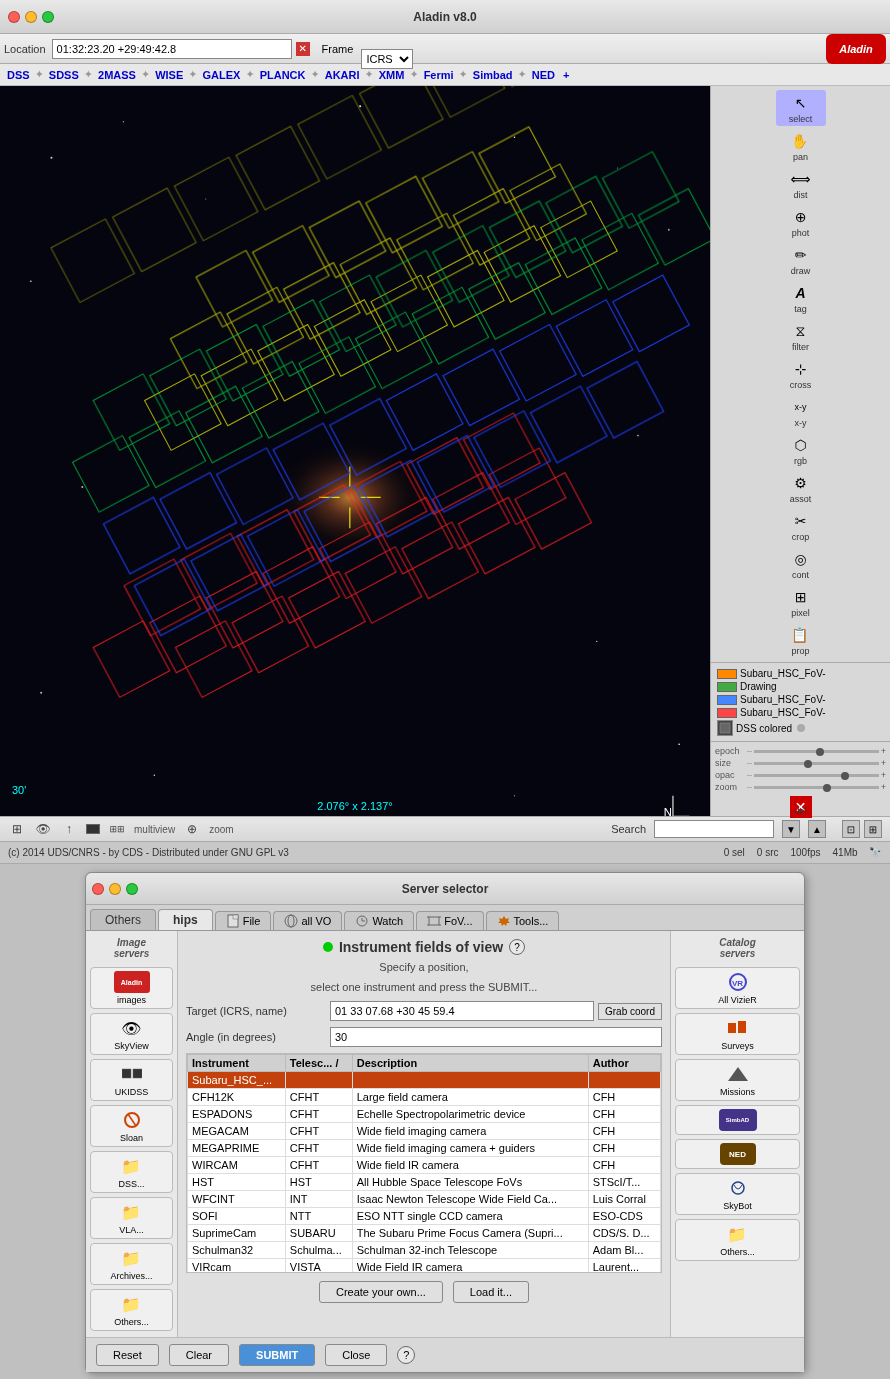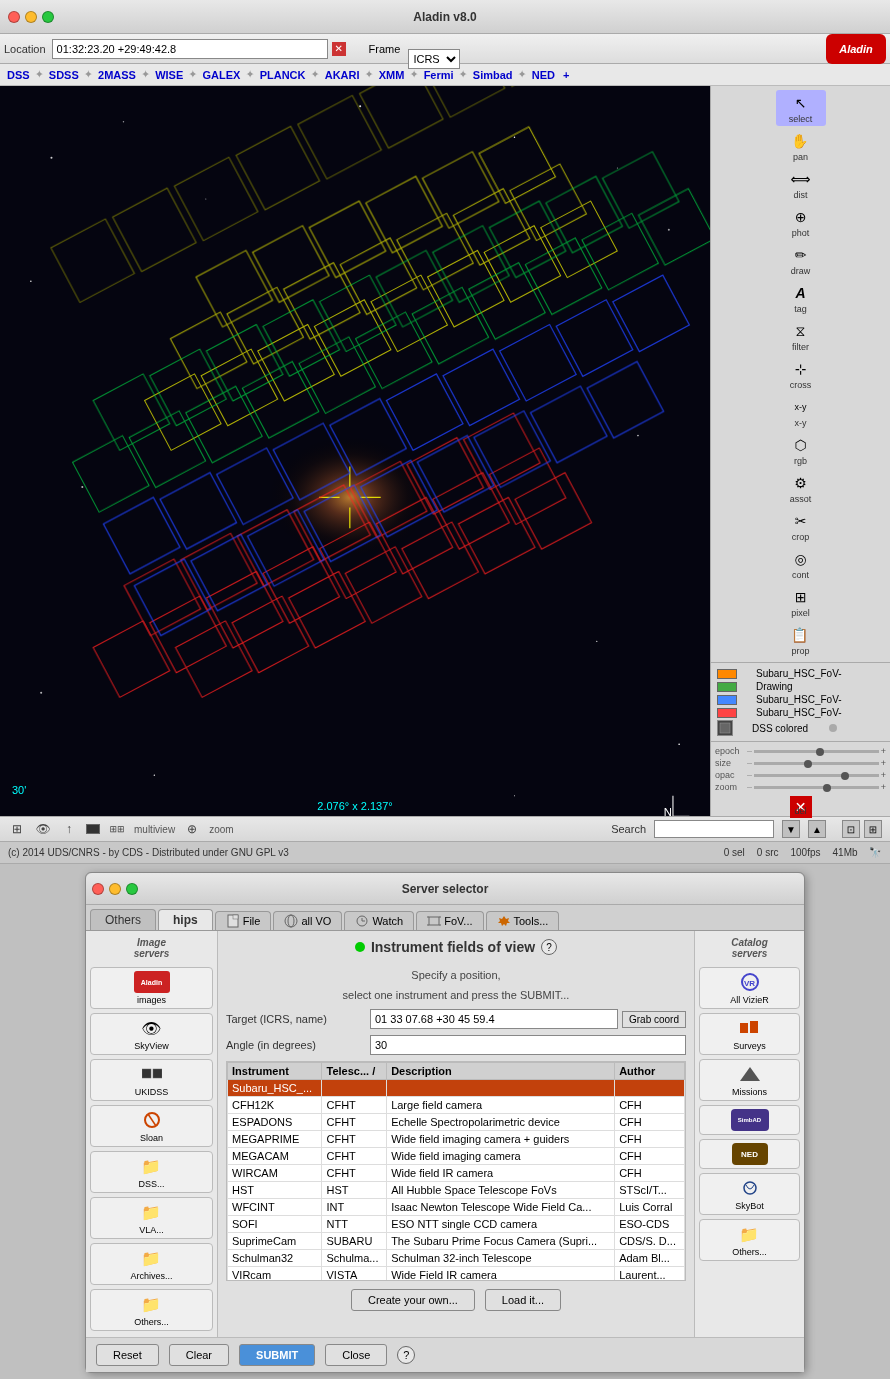--- a/index.html
+++ b/index.html
@@ -45,36 +45,36 @@
       height: 30px;
       display: flex;
       align-items: center;
       padding: 0 4px;
       border-bottom: 1px solid #aaa;
       gap: 4px;
     }
     .toolbar-label { font-size: 11px; color: #333; margin-right: 2px; }
     .location-input {
       height: 20px;
-      width: 276px;
+      width: 240px;
       border: 1px solid #888;
       background: white;
       padding: 0 4px;
       font-size: 11px;
     }
     .clear-location-btn {
       width: 14px; height: 14px;
       background: #cc3333;
       border: none;
       color: white;
       font-size: 10px;
       cursor: pointer;
       display: flex; align-items: center; justify-content: center;
     }
-    .frame-label { font-size: 11px; margin-left: 19px; margin-right: 4px; }
+    .frame-label { font-size: 11px; margin-left: 8px; margin-right: 4px; }
     .frame-select {
       height: 20px;
       border: 1px solid #888;
       background: white;
       font-size: 11px;
       margin-top: 20px;
     }
     .logo {
       margin-left: auto;
       width: 60px; height: 30px;
@@ -171,21 +171,21 @@
 
     
     .layer-panel {
       flex: 1;
       padding: 4px;
       border-top: 1px solid #aaa;
     }
     .layer-item {
       display: flex;
       align-items: center;
-      gap: 19px;
+      gap: 3px;
       padding: 1px 2px;
       font-size: 10px;
       cursor: pointer;
     }
     .layer-color {
       width: 20px; height: 10px;
       border: 1px solid #666;
     }
 
     .slider-section {
@@ -345,21 +345,21 @@
     
     .dialog-body {
       background: #e0e0e0;
       display: flex;
       min-height: 400px;
       border-top: 1px solid #999;
     }
 
     
     .dialog-left {
-      width: 132px;
+      width: 92px;
       background: #e8e8e8;
       border-right: 1px solid #bbb;
       padding: 6px 4px;
       display: flex;
       flex-direction: column;
       gap: 4px;
     }
     .dialog-left-title {
       font-size: 10px;
       font-weight: bold;
@@ -395,21 +395,21 @@
     
     .dialog-center {
       flex: 1;
       padding: 8px;
     }
     .fov-header {
       display: flex;
       align-items: center;
       justify-content: center;
       gap: 6px;
-      margin-bottom: 14px;
+      margin-bottom: 6px;
     }
     .fov-status-dot {
       width: 10px; height: 10px;
       background: #00cc00;
       border-radius: 50%;
     }
     .fov-title { font-size: 14px; font-weight: bold; color: #333; }
     .help-btn {
       width: 16px; height: 16px;
       border-radius: 50%;
@@ -470,21 +470,21 @@
     }
 
     .table-scroll {
       max-height: 220px;
       overflow-y: auto;
       border: 1px solid #bbb;
     }
 
     
     .dialog-right {
-      width: 110px;
+      width: 134px;
       background: #e8e8e8;
       border-left: 1px solid #bbb;
       padding: 6px 4px;
       display: flex;
       flex-direction: column;
       gap: 4px;
     }
     .dialog-right-title {
       font-size: 10px;
       font-weight: bold;
@@ -1055,29 +1055,29 @@
                   <td>Large field camera</td>
                   <td>CFH</td>
                 </tr>
                 <tr>
                   <td>ESPADONS</td>
                   <td>CFHT</td>
                   <td>Echelle Spectropolarimetric device</td>
                   <td>CFH</td>
                 </tr>
                 <tr>
+                  <td>MEGACAM</td>
+                  <td>CFHT</td>
+                  <td>Wide field imaging camera</td>
+                  <td>CFH</td>
+                </tr>
+                <tr>
                   <td>MEGAPRIME</td>
                   <td>CFHT</td>
                   <td>Wide field imaging camera + guiders</td>
-                  <td>CFH</td>
-                </tr>
-                <tr>
-                  <td>MEGACAM</td>
-                  <td>CFHT</td>
-                  <td>Wide field imaging camera</td>
                   <td>CFH</td>
                 </tr>
                 <tr>
                   <td>WIRCAM</td>
                   <td>CFHT</td>
                   <td>Wide field IR camera</td>
                   <td>CFH</td>
                 </tr>
                 <tr>
                   <td>HST</td>

